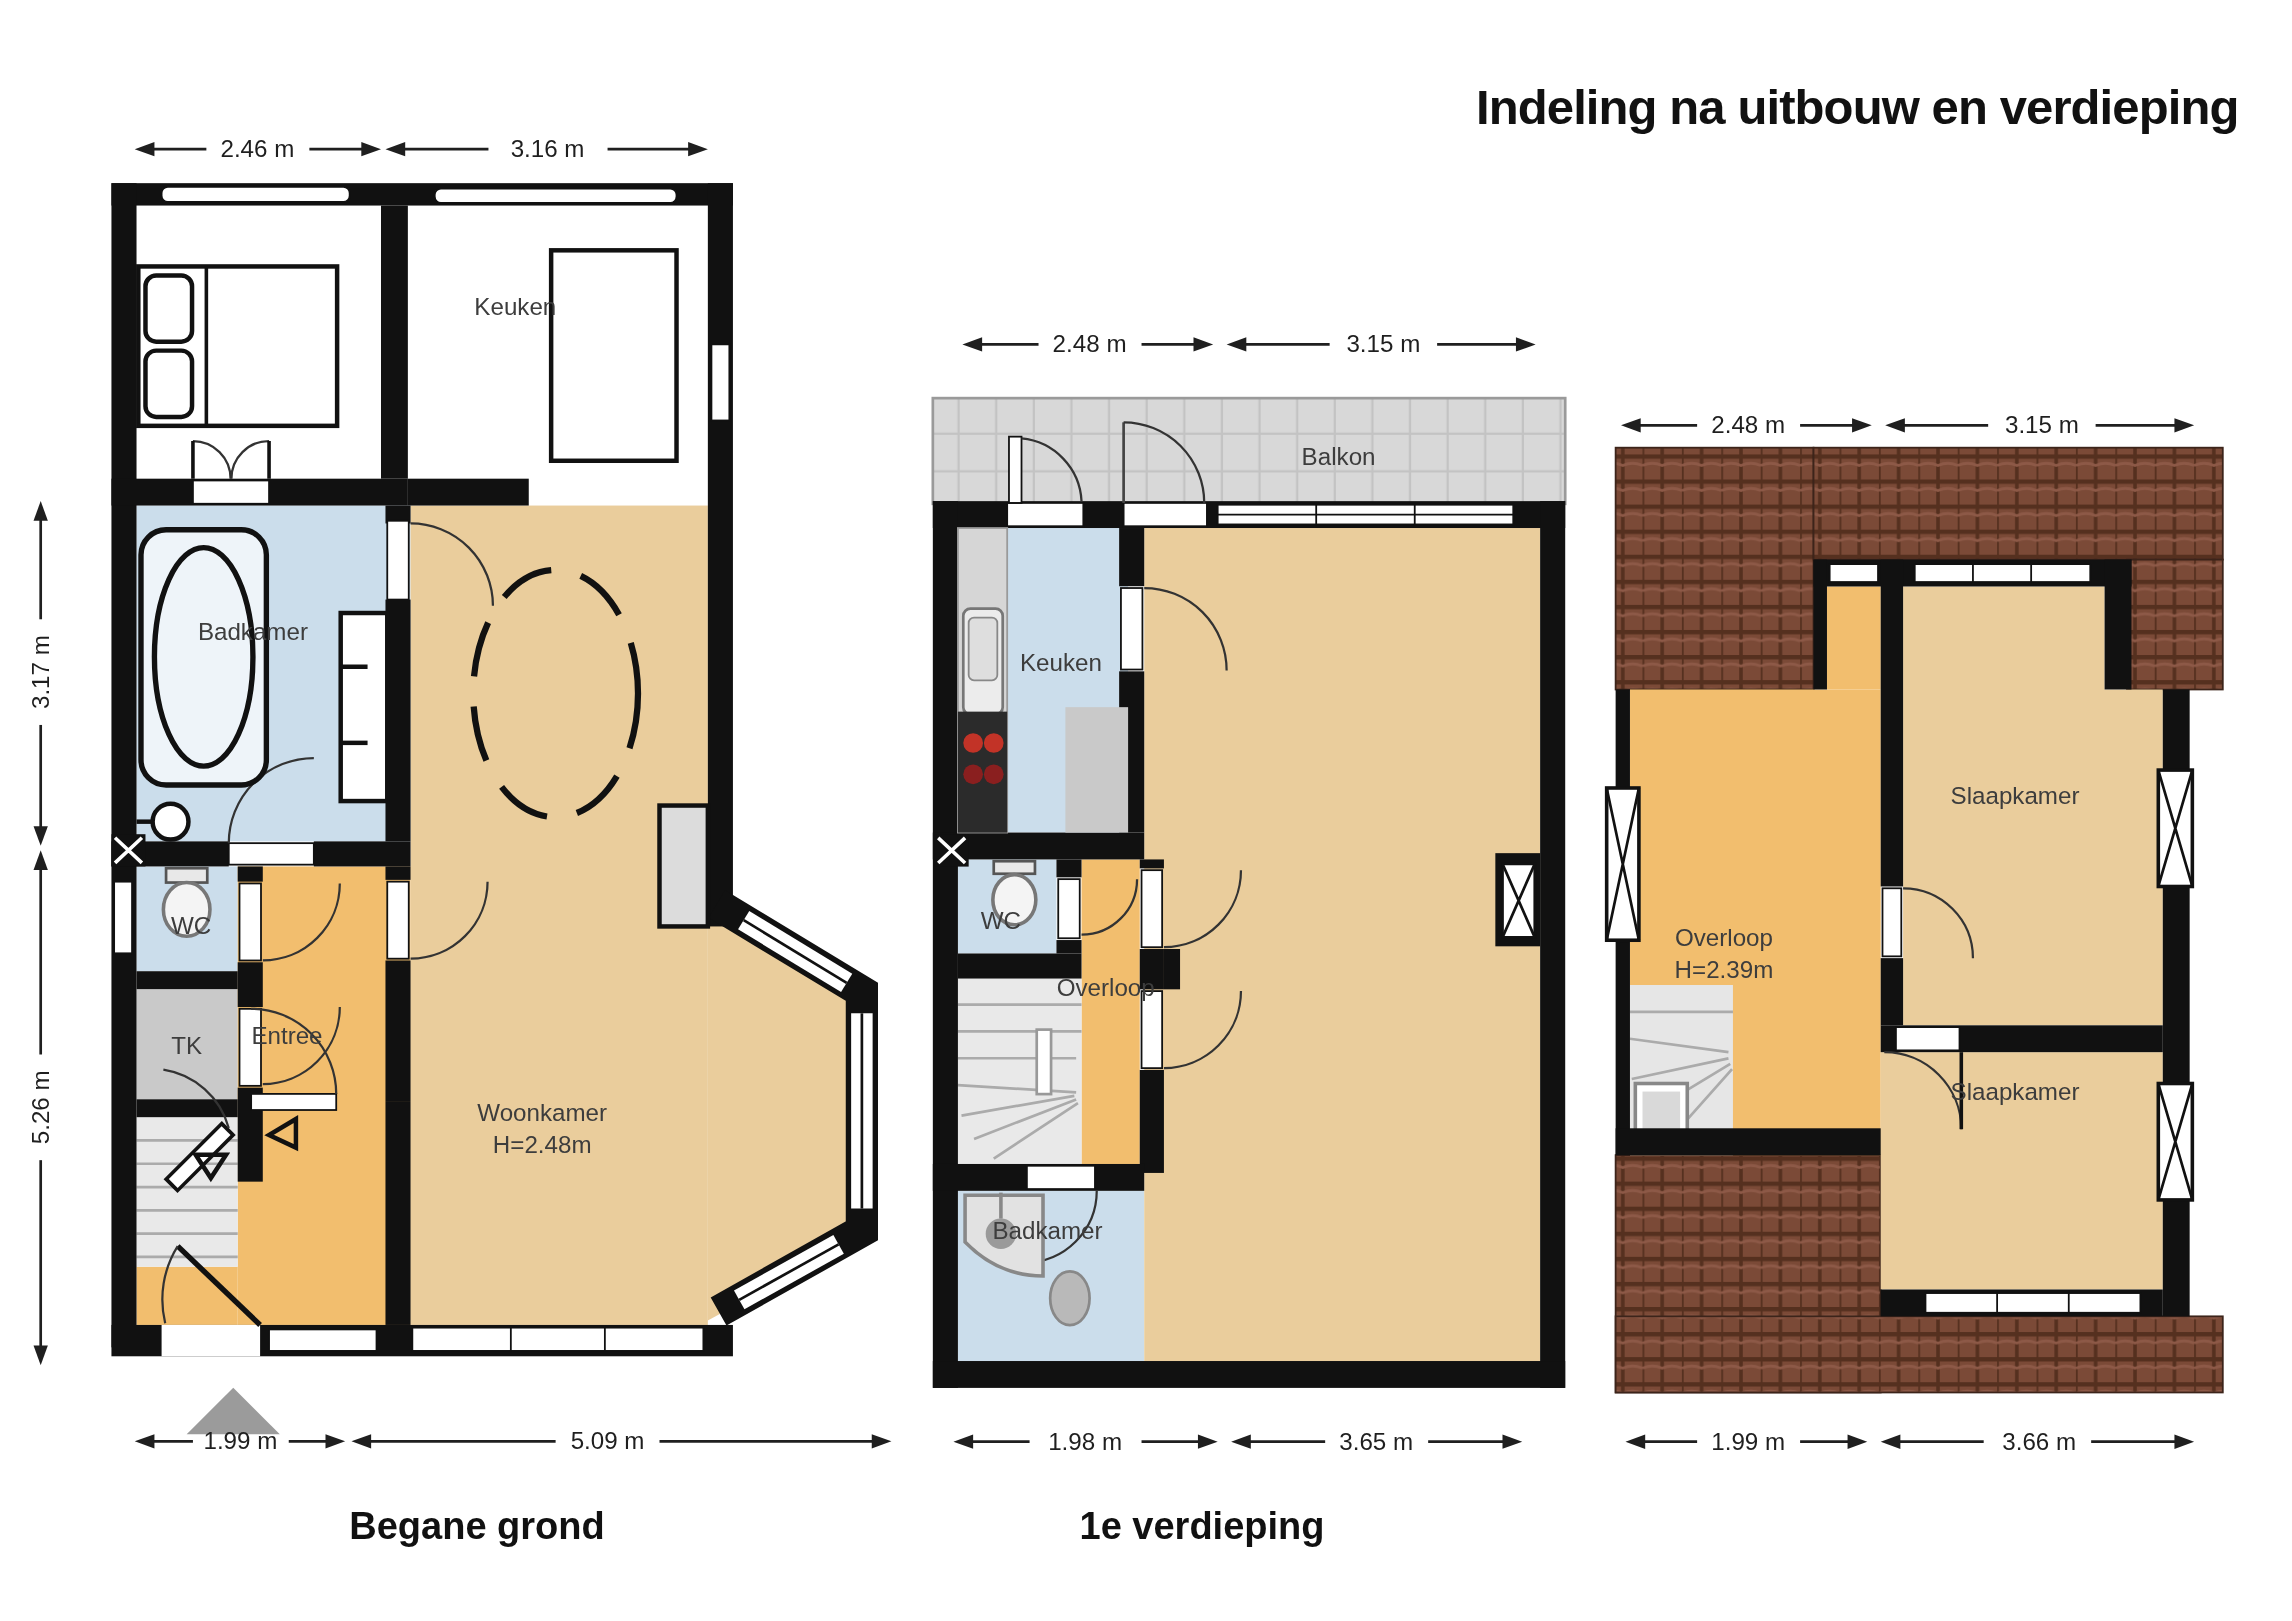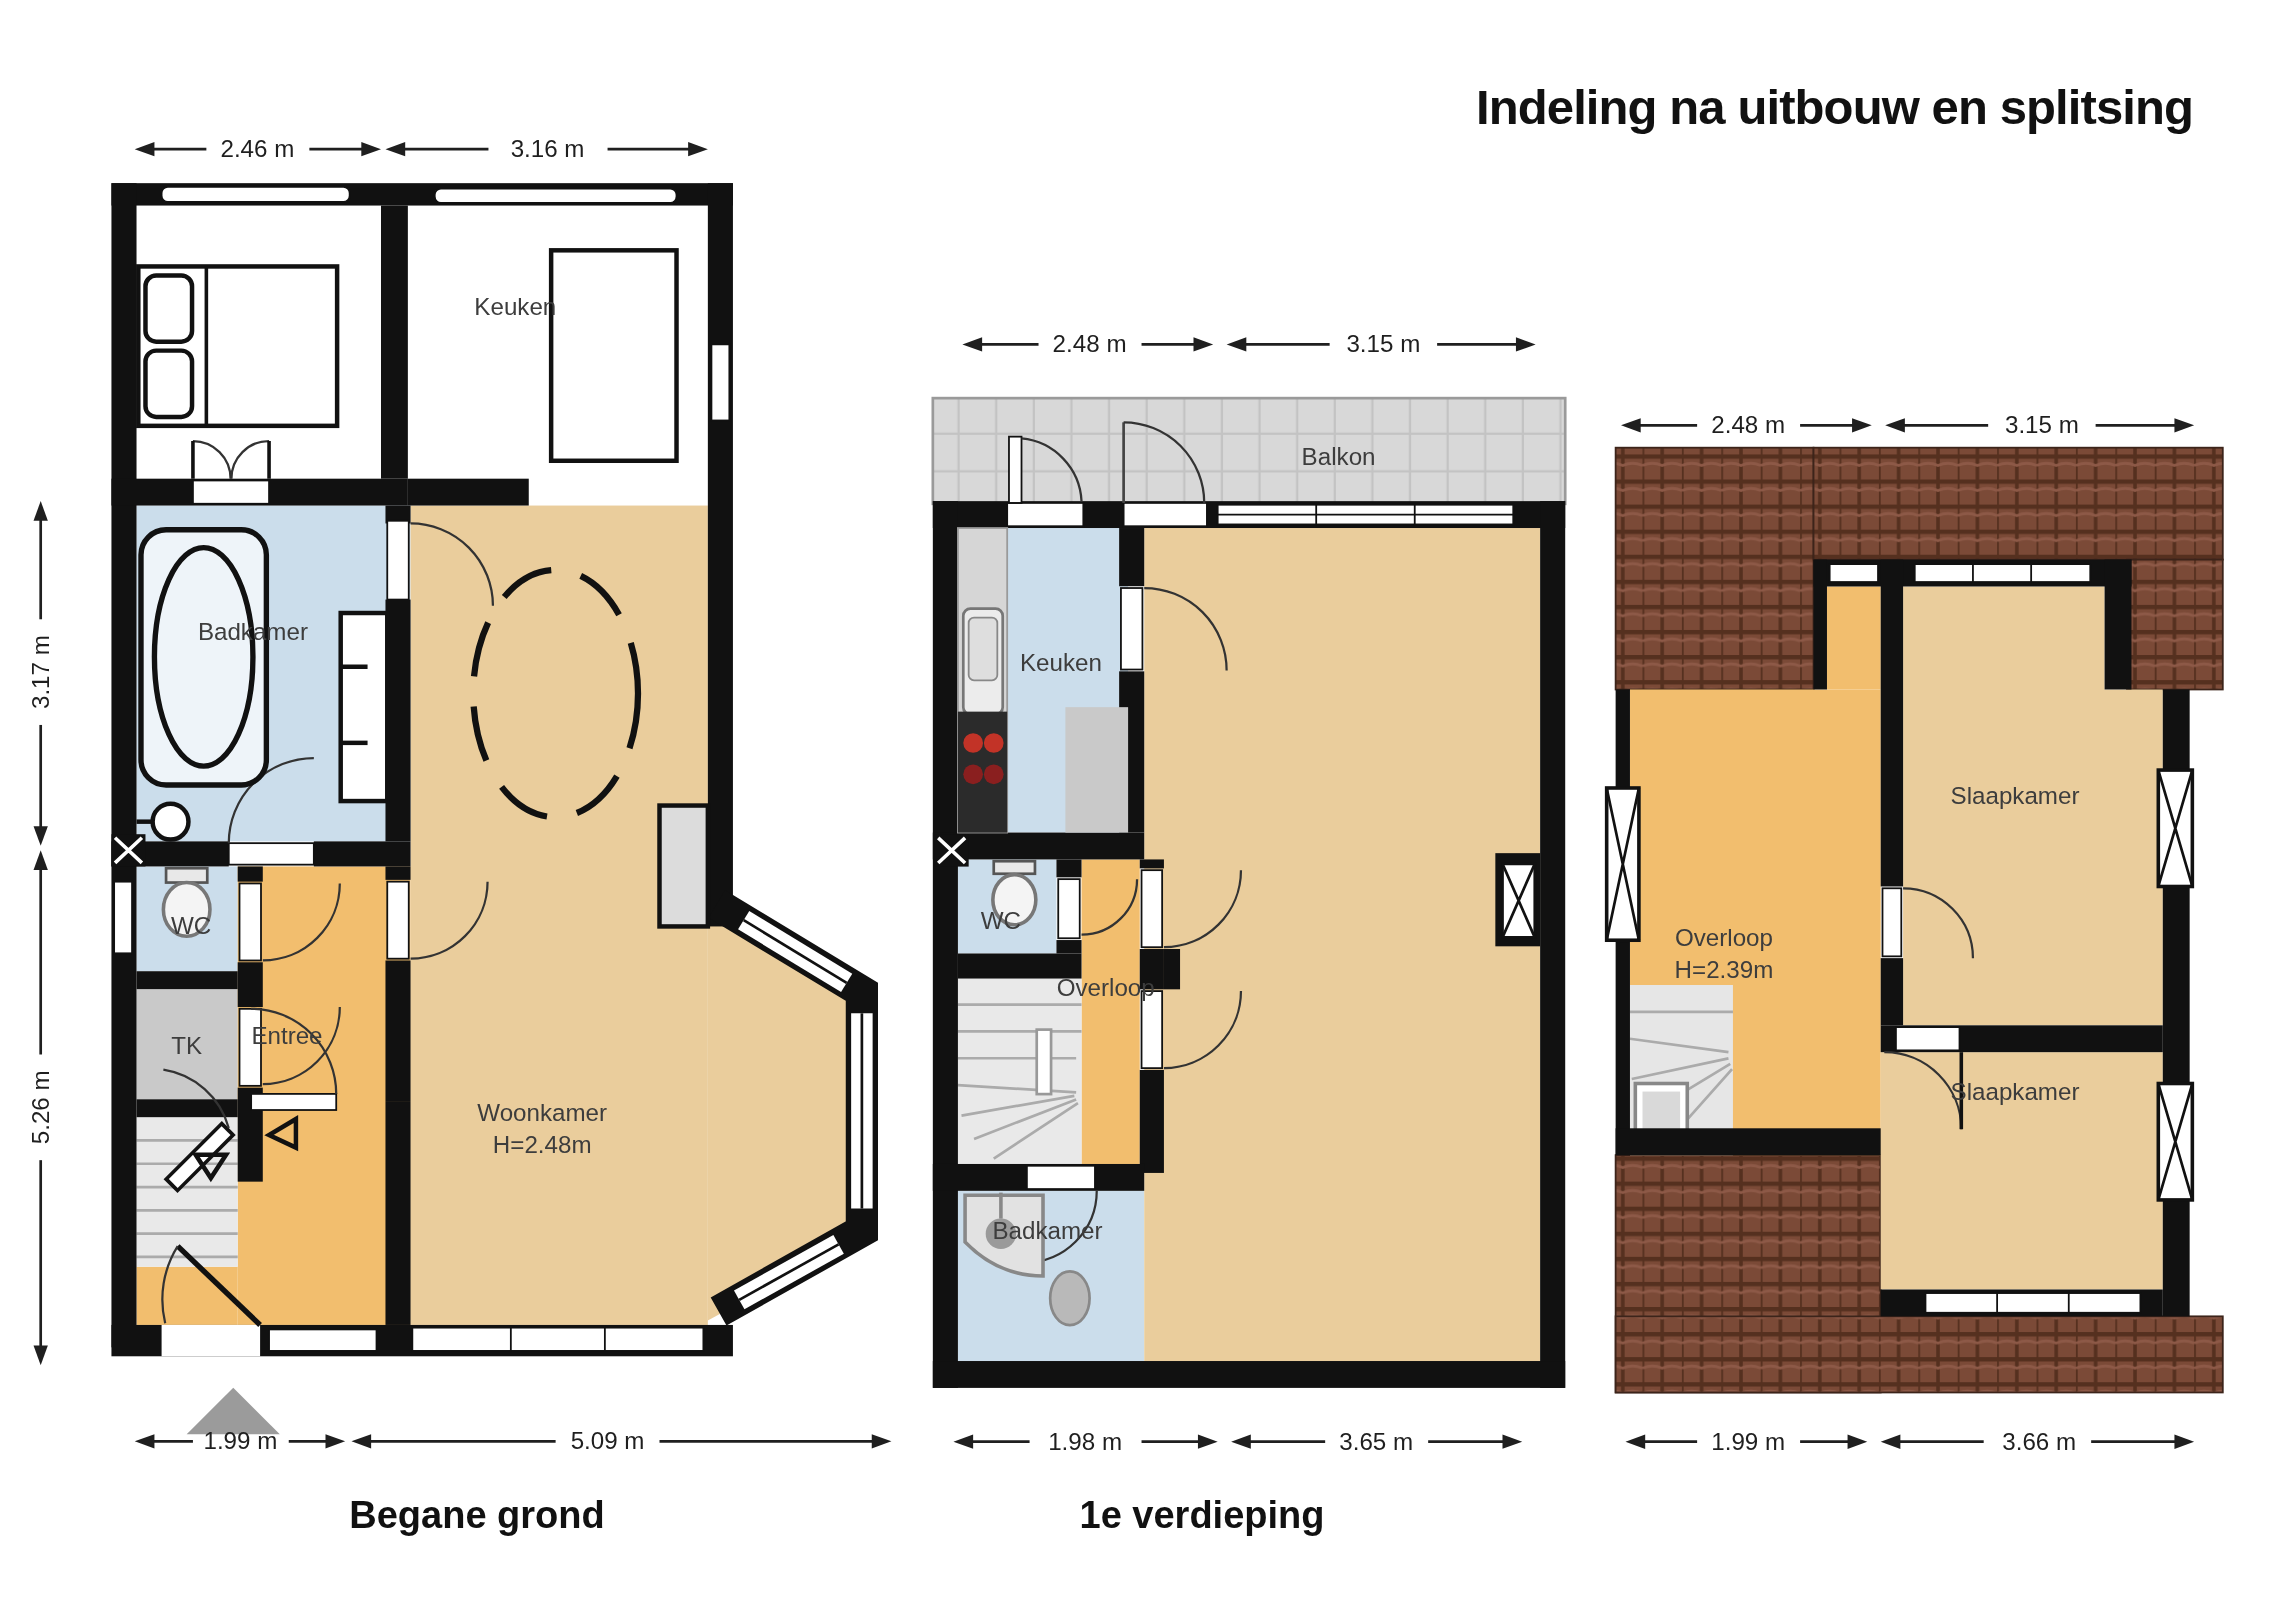--- a/index.html
+++ b/index.html
@@ -1,37 +1,37 @@
 <!DOCTYPE html>
 <html style="font-size:14.3px"><head>
 <meta charset="utf-8">
 <style>
   html,body{margin:0;padding:0;background:#ffffff;}
   #canvas{position:relative;width:2293px;height:1621px;background:#ffffff;overflow:hidden;
           font-family:"Liberation Sans", sans-serif;}
   .abs{position:absolute;}
   #title{left:1476px;top:79px;width:788px;font-size:49px;font-weight:bold;color:#111;
          letter-spacing:-0.9px;white-space:nowrap;}
-  .floor-label{font-size:38px;font-weight:bold;color:#111;text-align:center;width:376px;}
+  .floor-label{font-size:38px;font-weight:bold;color:#111;text-align:center;width:376px;margin-top:11px;}
   svg text{font-family:"Liberation Sans", sans-serif;}
   .roomlbl{fill:#3d3d3d;font-size:27px;}
   .dimtxt{fill:#1f1f1f;font-size:27px;}
   .dimline{stroke:#1f1f1f;stroke-width:3;}
   .dimarrow{fill:#1f1f1f;}
   .wall{fill:#111111;}
   .win{fill:#ffffff;stroke:#111111;stroke-width:2;}
   .doorarc{fill:none;stroke:#333;stroke-width:2.5;}
   .furn{fill:#ffffff;stroke:#111;stroke-width:5;}
 </style>
 </head>
 <body>
 
 <div id="canvas">
 
-  <div id="title" class="abs">Indeling na uitbouw en splitsing</div>
+  <div id="title" class="abs">Indeling na uitbouw en verdieping</div>
 
   <svg class="abs" style="left:27px;top:116px" width="905" height="1397" viewBox="0 0 1010 1560">
 
     <g>
       <rect x="122" y="100" width="273" height="305" fill="#ffffff"></rect>
       <rect x="425" y="100" width="335" height="305" fill="#ffffff"></rect>
       <rect x="122" y="435" width="306" height="375" fill="#cbddeb"></rect>
       <rect x="122" y="838" width="113" height="117" fill="#cbddeb"></rect>
       <rect x="122" y="975" width="113" height="123" fill="#c9c9c9"></rect>
       <rect x="235" y="838" width="193" height="512" fill="#f2be6e"></rect>

